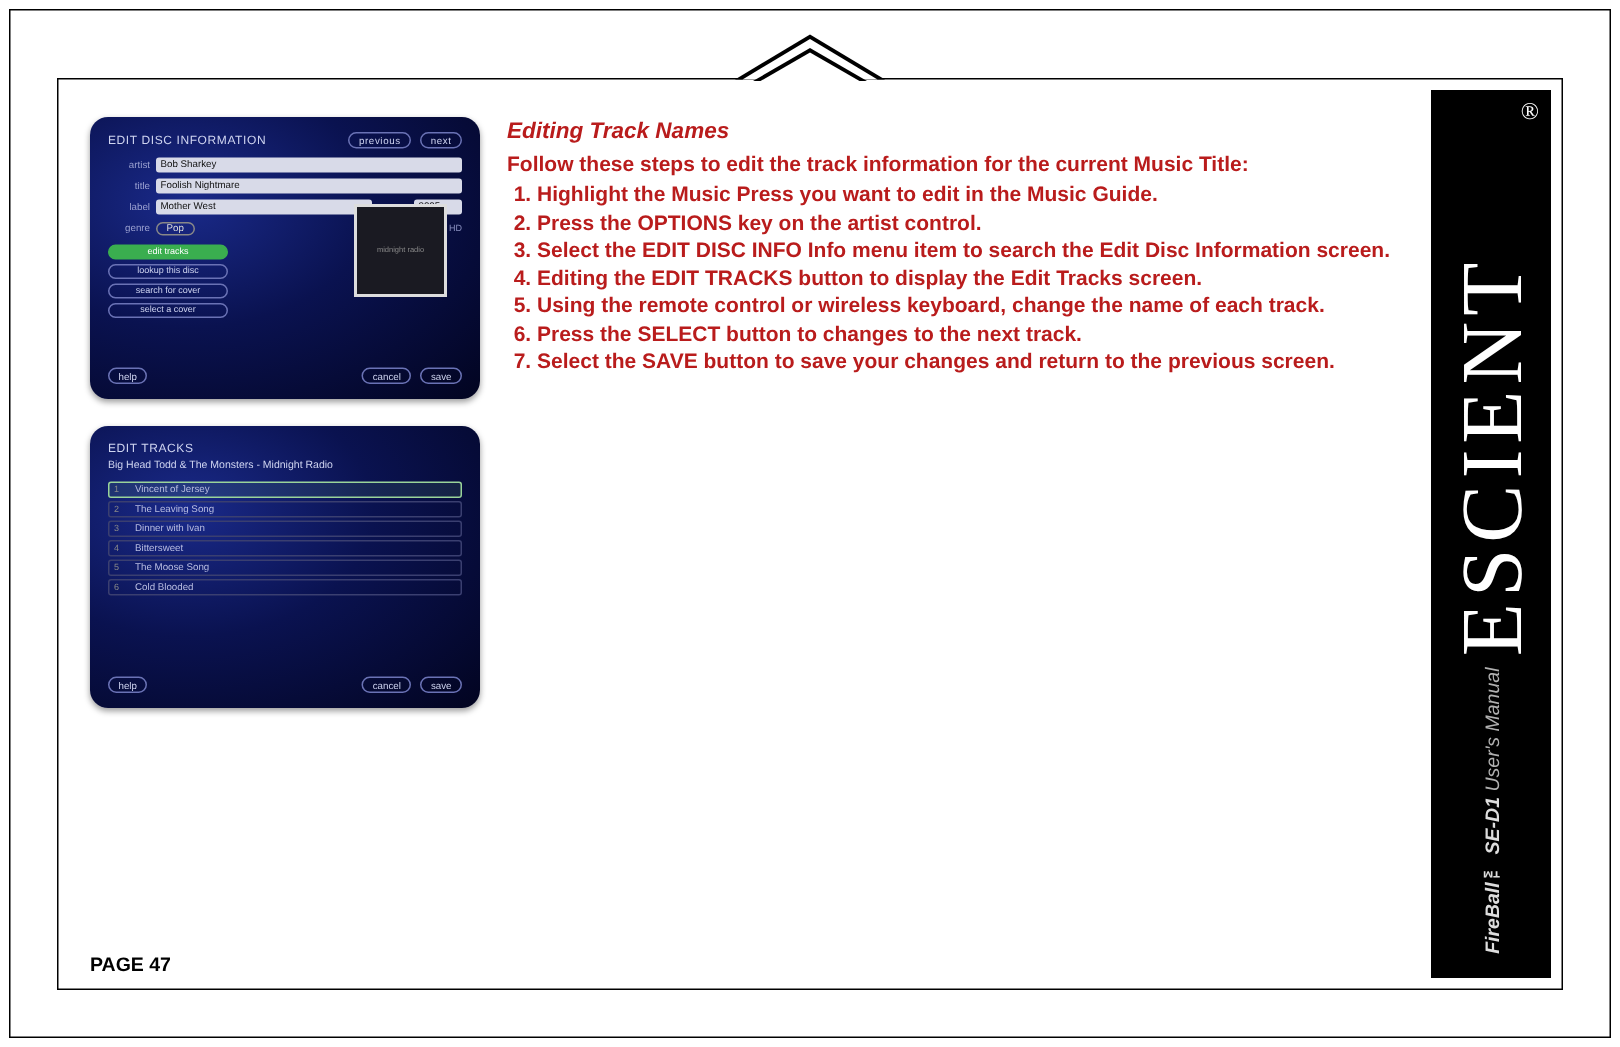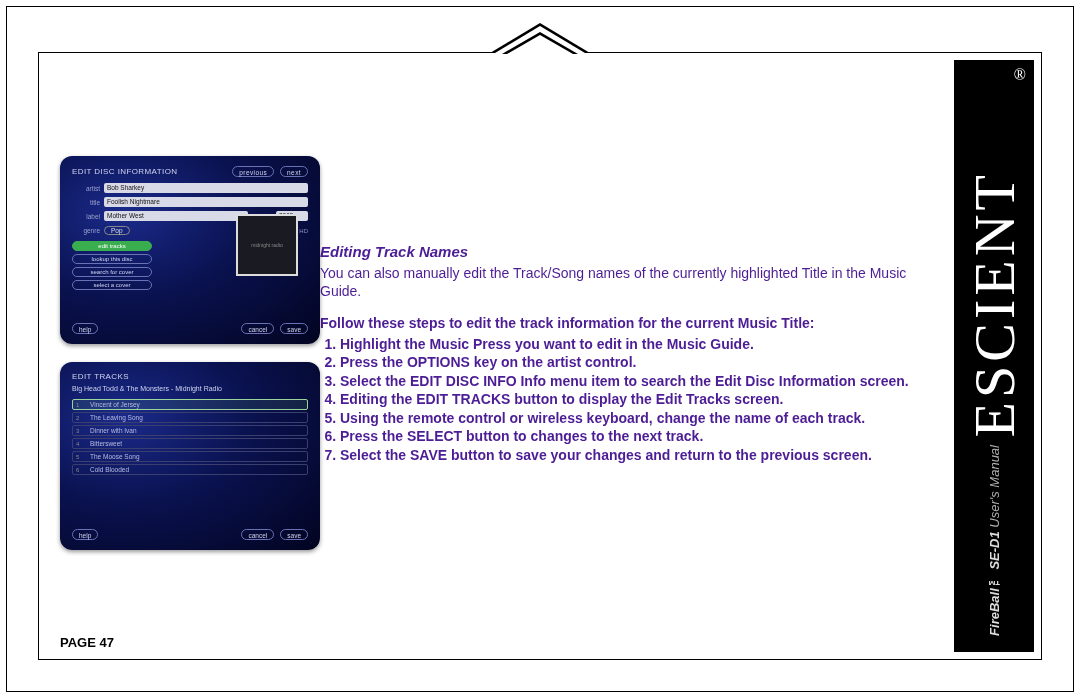--- a/index.html
+++ b/index.html
@@ -115,21 +115,21 @@
   .brand-sub b { color:#ddd; font-style: italic; }
 
   
   .content {
     position: absolute;
     left: 60px;
     top: 78px;
     right: 150px;
     bottom: 70px;
     display: flex;
-    align-items: center;
+    gap: 18px;
   }
   .col-screens {
     width: 260px;
     display:flex;
     flex-direction:column;
     gap: 18px;
   }
 
   
   .screen {
@@ -226,21 +226,21 @@
     width:10px;
     font-size:6px;
     color:#888;
   }
   .albumline { font-size:7px; color:#cfd4f0; margin-bottom:3px; }
 
   
   .col-text {
     flex:1;
     font-size: 14px;
-    color:#4c1d95;
+    color:#b91c1c;
     line-height:1.32;
   }
   .col-text h3 {
     font-style: italic;
     font-weight: bold;
     font-size: 15px;
     margin-bottom: 2px;
   }
   .intro { font-size:14px; margin-bottom:14px; }
   .steps-lead { font-weight:bold; font-size:14px; margin-bottom:2px;}
@@ -362,21 +362,20 @@
         <span class="spacer"></span>
         <span class="pill">cancel</span>
         <span class="pill">save</span>
       </div>
     </div>
 
   </div>
 
   <div class="col-text">
     <h3>Editing Track Names</h3>
-    <p class="intro">You can also manually edit the Track/Song names of the currently highlighted Title in the Music Guide.</p>
     <p class="steps-lead">Follow these steps to edit the track information for the current Music Title:</p>
     <ol class="steps">
       <li>Highlight the Music Press you want to edit in the Music Guide.</li>
       <li>Press the OPTIONS key on the artist control.</li>
       <li>Select the EDIT DISC INFO Info menu item to search the Edit Disc Information screen.</li>
       <li>Editing the EDIT TRACKS button to display the Edit Tracks screen.</li>
       <li>Using the remote control or wireless keyboard, change the name of each track.</li>
       <li>Press the SELECT button to changes to the next track.</li>
       <li>Select the SAVE button to save your changes and return to the previous screen.</li>
     </ol>

